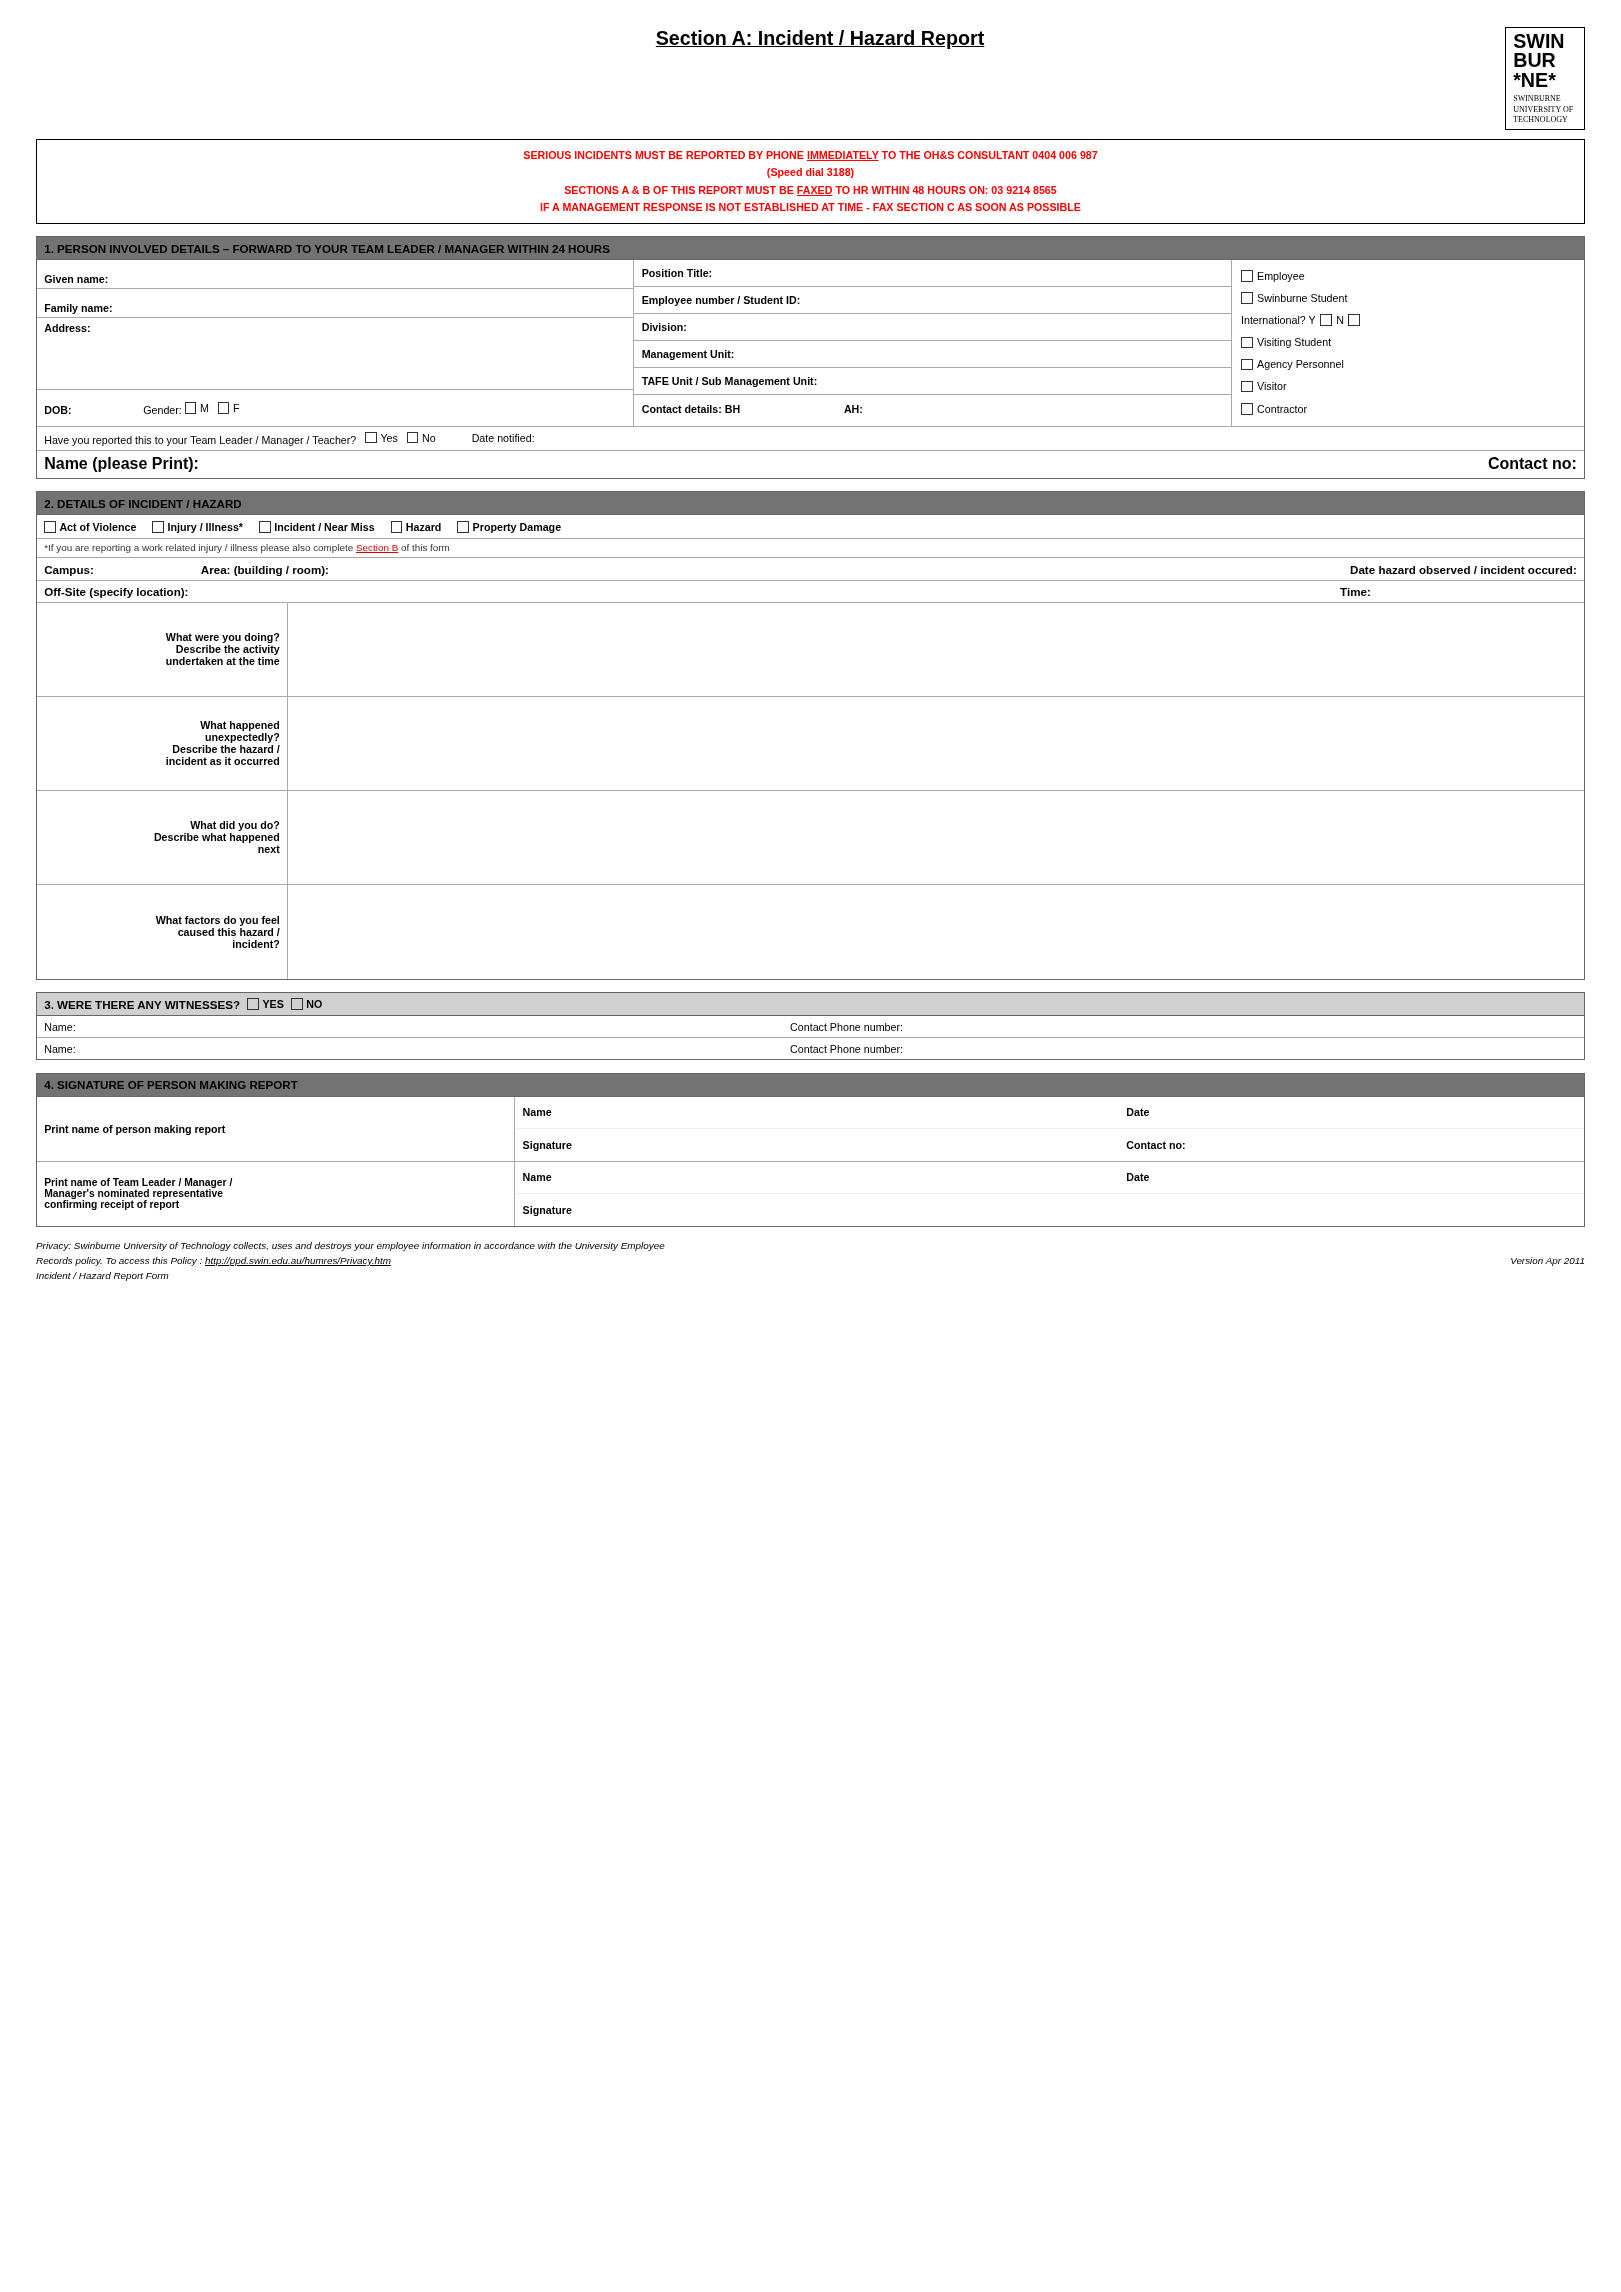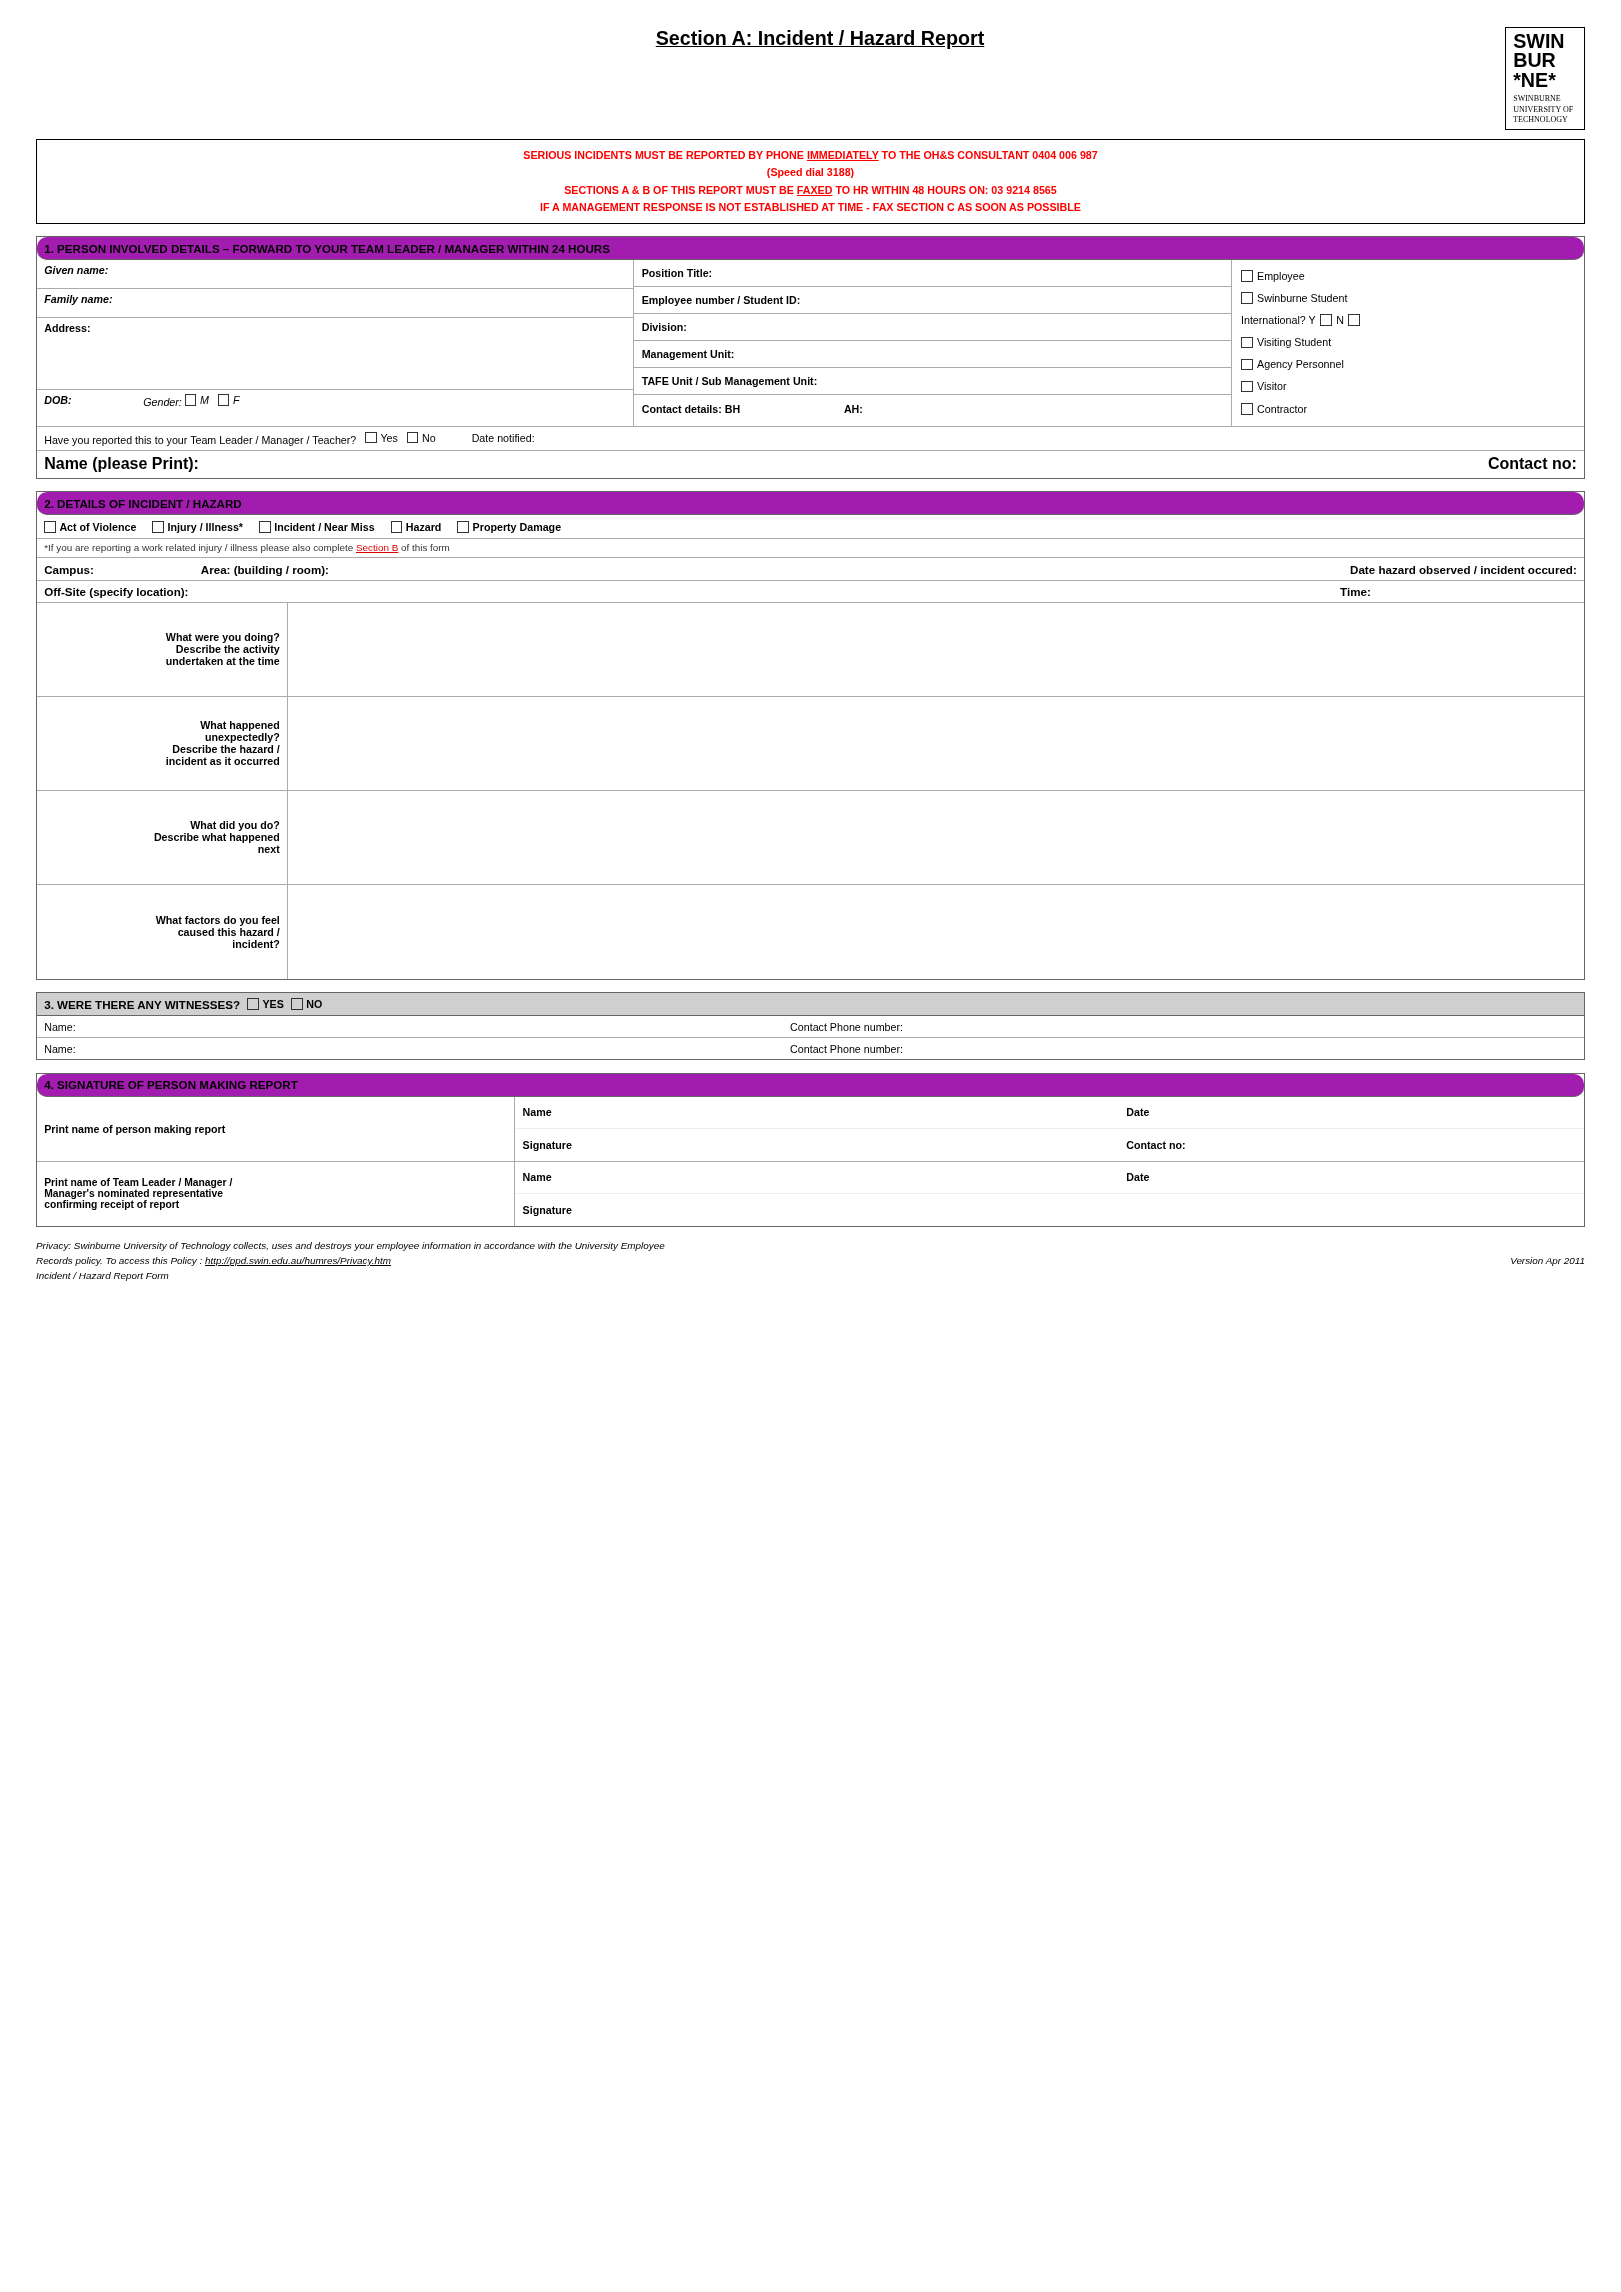--- a/index.html
+++ b/index.html
@@ -52,26 +52,25 @@
       font-size: 10.7px;
       line-height: 1.6;
     }
     .alert-box .red { color: red; font-weight: bold; }
     .alert-box .underline { text-decoration: underline; }
     .section {
       border: 1.3px solid #666;
       margin-bottom: 12.5px;
     }
     .section-header {
-      background: #a21caf;
+      background: #737373;
       font-weight: bold;
       padding: 4.5px 7.2px;
       font-size: 11.6px;
       border-bottom: 0.9px solid #666;
-      border-radius: 10px;
     }
     .section-body {
       padding: 0;
     }
     
     .s1-top {
       display: flex;
       border-bottom: 0.9px solid #aaa;
     }
     .s1-left {
@@ -83,25 +82,24 @@
       border-right: 0.9px solid #aaa;
     }
     .s1-right {
       flex: 1.4;
       padding: 5.4px 9px;
       font-size: 10.7px;
       line-height: 1.9;
     }
     .field-row {
       display: flex;
-      align-items: flex-start;
+      align-items: flex-end;
       border-bottom: 0.9px solid #aaa;
       min-height: 29px;
       padding: 3.6px 7.2px;
-      font-style: italic;
     }
     .field-row:last-child {
       border-bottom: none;
     }
     .field-label {
       font-weight: bold;
       min-width: 99px;
       font-size: 10.7px;
     }
     .field-value {

